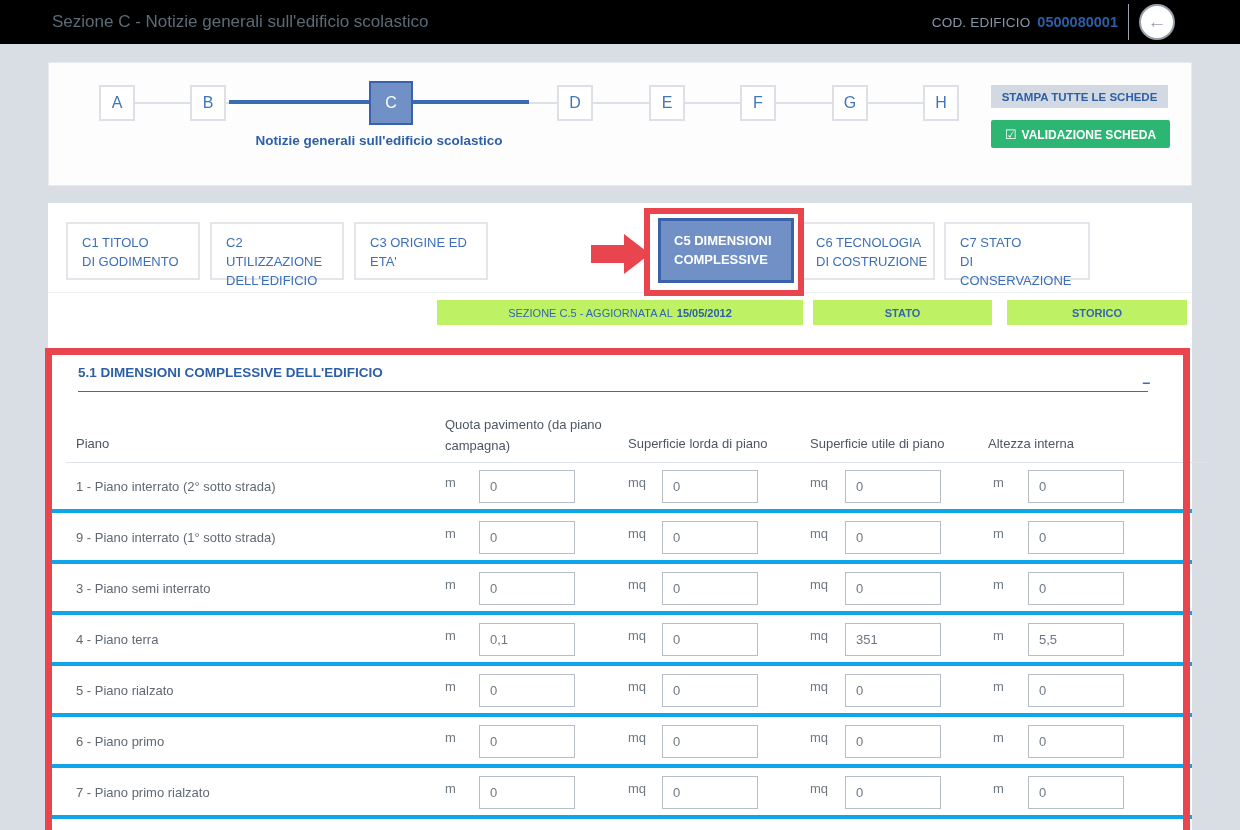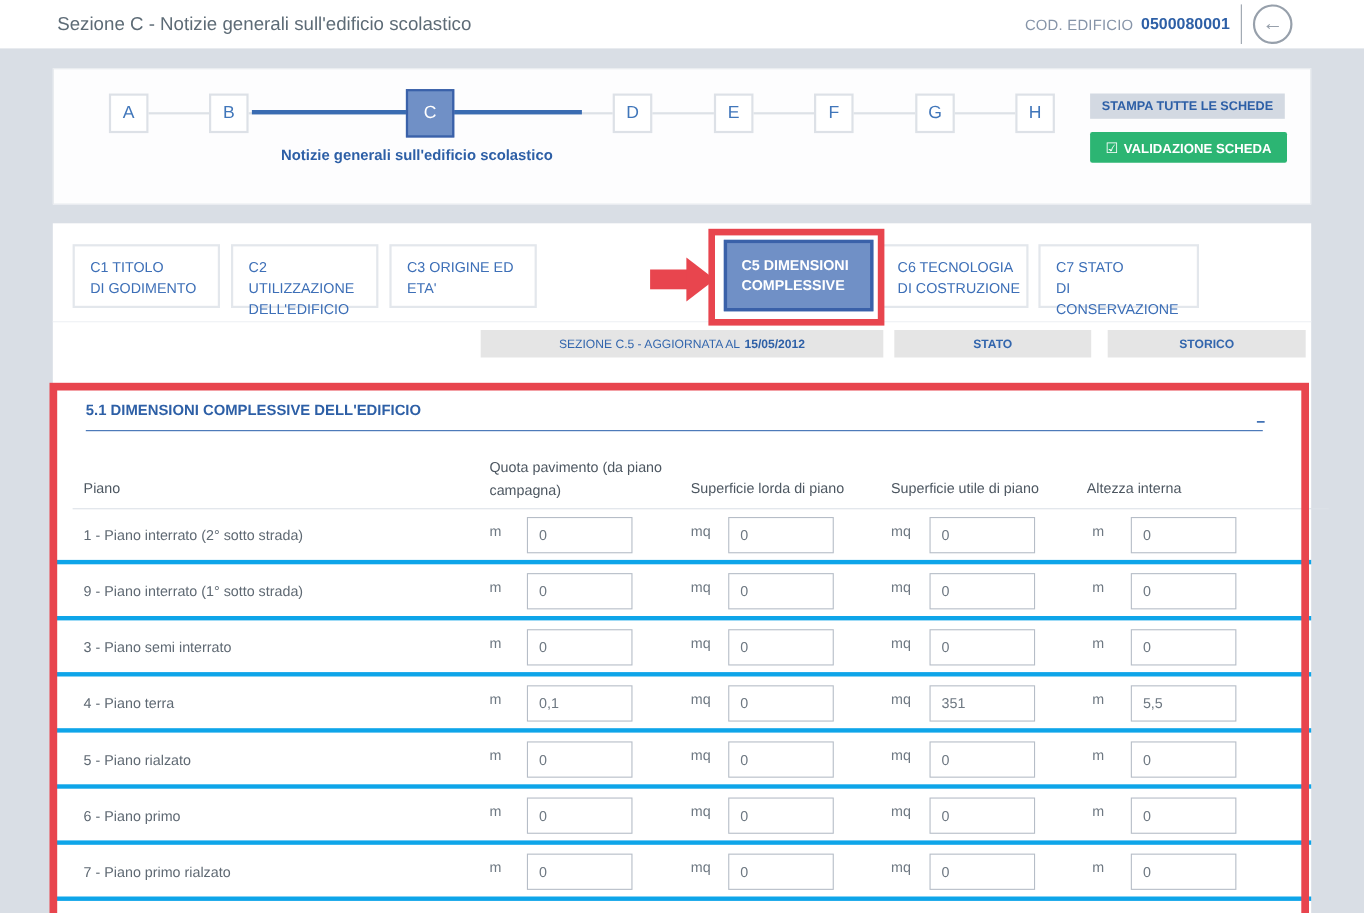--- a/index.html
+++ b/index.html
@@ -3,21 +3,21 @@
 <meta charset="utf-8">
 <style>
   * { margin:0; padding:0; box-sizing:border-box; }
   html,body { background:#d9dee5; }
   #app {
     position:relative; width:1240px; height:830px; overflow:hidden;
     background:#d9dee5; font-family:"Liberation Sans", sans-serif;
     -webkit-font-smoothing:antialiased;
   }
   
-  #header { position:absolute; left:0; top:0; width:1240px; height:44px; background:#ffffff; }
+  #header { position:absolute; left:0; top:0; width:1240px; height:44px; background:#000000; }
   #page-title { position:absolute; left:52px; top:0; height:44px; line-height:44px;
     font-size:17px; color:#5d6b76; }
   #cod-block { position:absolute; right:122px; top:0; height:44px; display:flex; align-items:center; gap:7px; }
   #cod-label { font-size:13.5px; color:#8795a9; letter-spacing:.2px; }
   #cod-value { font-size:14.5px; font-weight:bold; color:#2d5fa6; }
   #header-divider { position:absolute; left:1128px; top:4px; width:1px; height:36px; background:#9aa2ac; }
   #back-button { position:absolute; left:1139px; top:4px; width:36px; height:36px; border:2px solid #97a0ab;
     border-radius:50%; color:#97a0ab; font-size:19px; line-height:31px; text-align:center; cursor:pointer; background:#fff; }
   
   #wizard-card { position:absolute; left:48px; top:62px; width:1144px; height:124px;
@@ -39,21 +39,21 @@
   #validate-button .ck { font-size:13px; margin-right:5px; font-weight:normal; }
   
   #main-card { position:absolute; left:48px; top:203px; width:1144px; height:640px; background:#ffffff; }
   .tab { position:absolute; top:19px; height:58px; background:#ffffff; border:2px solid #e3e7ec;
     color:#3d6fb7; font-size:13px; line-height:19px; padding:9px 0 0 14px; cursor:pointer; }
   .tab.active { top:15px; height:65px; background:#7090c6; border:3px solid #3a61a9; color:#ffffff;
     font-weight:bold; padding:10px 0 0 13px; }
   .t1{left:18px;width:134px}.t2{left:162px;width:134px}.t3{left:306px;width:134px}.t4{left:450px;width:144px}
   .t5{left:610px;width:136px}.t6{left:752px;width:135px}.t7{left:896px;width:146px}
   #tabs-underline { position:absolute; left:0; top:89px; width:1144px; height:1px; background:#eef1f4; }
-  .meta-bar { position:absolute; top:97px; height:25px; background:#e5e5e5; color:#3366ad;
+  .meta-bar { position:absolute; top:97px; height:25px; background:#bef264; color:#3366ad;
     font-size:11px; display:flex; align-items:center; justify-content:center; gap:4px; border:none; font-family:inherit; }
   .meta-bar b { color:#2d5fa6; }
   #meta-updated { left:389px; width:366px; }
   #meta-print { left:765px; width:179px; font-weight:bold; cursor:pointer; }
   #meta-history { left:959px; width:180px; font-weight:bold; cursor:pointer; }
   
   #section-title { position:absolute; left:30px; top:162px; font-size:13.5px; font-weight:bold; color:#2d5fa6; }
   #section-underline { position:absolute; left:30px; top:188px; width:1070px; height:1px; background:#3a6cb2; }
   #collapse-control { position:absolute; left:1094px; top:172px; color:#3a6cb2; font-size:14px; font-weight:bold; cursor:pointer; }
   .th { position:absolute; font-size:13px; color:#4d5761; }

